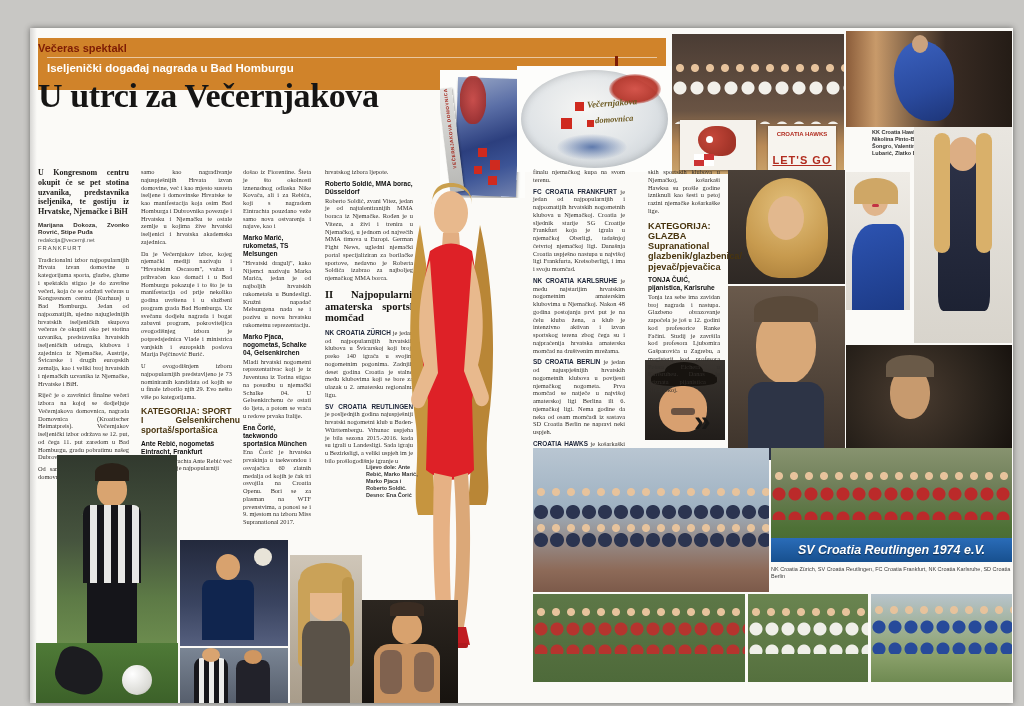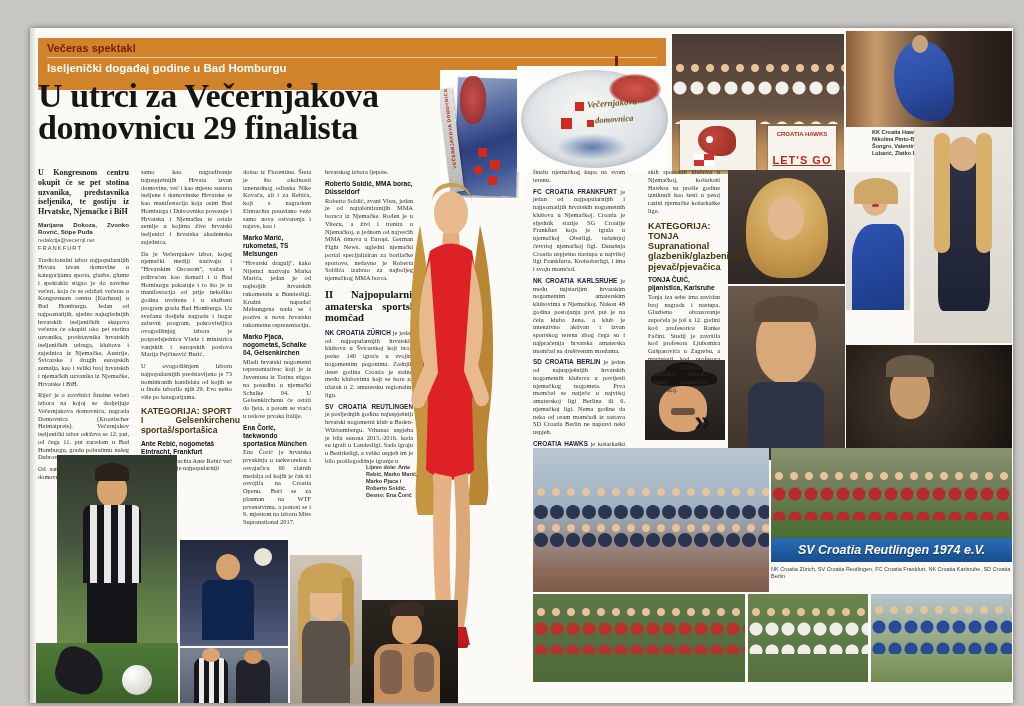--- a/index.html
+++ b/index.html
@@ -1,21 +1,21 @@
 <!DOCTYPE html>
 <html><head>
 <meta charset="utf-8">
 <style>
   html,body{margin:0;padding:0;width:1024px;height:706px;background:#c8c7c4;font-family:"Liberation Sans",sans-serif;}
   .scan{position:relative;width:1024px;height:706px;overflow:hidden;}
   .paper{position:absolute;left:30px;top:28px;width:983px;height:675px;background:#fbfaf7;box-shadow:0 0 6px rgba(0,0,0,.45);}
   .paper::before{content:"";position:absolute;left:0;top:0;bottom:0;width:7px;background:linear-gradient(90deg,rgba(0,0,0,.14),rgba(0,0,0,0));}
   
   .kicker{position:absolute;left:8px;top:10px;width:628px;height:52px;background:#d0832a;}
-  .kicker-top{padding:4px 9px 2px;font-size:11px;font-weight:bold;color:#7d1c05;}
+  .kicker-top{padding:4px 0 2px;font-size:11px;font-weight:bold;color:#7d1c05;}
   .kicker-div{margin:1px 9px;border-top:1px solid rgba(255,255,255,.55);}
   .kicker-bottom{padding:3px 9px;font-size:11.5px;font-weight:bold;color:#ffffff;}
   .dn-arrow{position:absolute;left:585px;top:28px;width:2.5px;height:22px;background:#7d1c05;}
   .dn-arrow::after{content:"";position:absolute;left:-4px;top:21px;border-left:5.5px solid transparent;border-right:5.5px solid transparent;border-top:8px solid #7d1c05;}
   
   .headline{position:absolute;left:8px;top:52px;margin:0;width:430px;font-family:"Liberation Serif",serif;font-weight:bold;font-size:34px;line-height:32px;letter-spacing:-.4px;color:#161514;}
   
   .col{position:absolute;text-align:justify;color:#332f2b;font-family:"Liberation Serif",serif;font-size:6.4px;line-height:1.21;}
   .col p{margin:0 8px 4px 0;}
   .lead{font-size:8px;line-height:1.22;font-weight:bold;color:#1f1d1a;}
@@ -39,25 +39,25 @@
 </style>
 </head>
 <body>
 
 <div class="scan">
   <div class="paper">
 
     <div class="kicker">
       <div class="kicker-top">Večeras spektakl</div>
       <div class="kicker-div"></div>
-      <div class="kicker-bottom">Iseljenički događaj godine u Bad Homburgu</div>
+      <div class="kicker-bottom">Iseljenički događaj nagrada u Bad Homburgu</div>
     </div>
     <div class="dn-arrow"></div>
 
-    <h1 class="headline"><span>U utrci za Večernjakova</span><br><span>domovnicu 29 finalista</span></h1>
+    <h1 class="headline"><span>U utrci za Večernjakova</span><br></h1>
 
     <div class="ph" style="left:410px;top:42px;width:85px;height:128px;background:#fdfdfb;" title="staklena nagrada">
       <div style="left:16px;top:8px;width:62px;height:118px;transform:rotate(2deg);background:linear-gradient(160deg,#9aa8c6 0%,#5a6ea6 30%,#2c3f7e 55%,#3c5496 75%,#7282ae 100%);box-shadow:1px 2px 3px rgba(0,0,0,.35);"></div>
       <div style="left:20px;top:6px;width:26px;height:48px;background:radial-gradient(ellipse,#d8453a,#a82a22 70%,transparent 75%);opacity:.85;"></div>
       <div class="sq" style="left:38px;top:78px;width:9px;height:9px;"></div>
       <div class="sq" style="left:50px;top:90px;width:10px;height:10px;"></div>
       <div class="sq" style="left:34px;top:96px;width:8px;height:8px;"></div>
       <div class="sq" style="left:48px;top:106px;width:9px;height:9px;"></div>
       <div style="left:4px;top:18px;width:14px;height:104px;transform:rotate(-7deg);background:linear-gradient(180deg,#e2e2e0,#b7b7b4);box-shadow:1px 1px 2px rgba(0,0,0,.3);text-align:center;">
         <span class="vtext">VEČERNJAKOVA DOMOVNICA</span>
@@ -177,21 +177,21 @@
     <div class="col" style="left:503px;top:140px;width:100px;height:300px;">
       <p>finalu njemačkog kupa na svom terenu.</p>
       <p><b class="club-name">FC CROATIA FRANKFURT</b> <span>je jedan od najpopularnijih i najpoznatijih hrvatskih nogometnih klubova u Njemačkoj. Croatia je sljednik starije SG Croatije Frankfurt koja je igrala u njemačkoj Oberligi, tadašnjoj četvrtoj njemačkoj ligi. Današnja Croatia uspješno nastupa u najvišoj ligi Frankfurta, Kreisoberligi, i ima i svoju momčad.</span></p>
       <p><b class="club-name">NK CROATIA KARLSRUHE</b> <span>je među najstarijim hrvatskim nogometnim amaterskim klubovima u Njemačkoj. Nakon 48 godina postojanja prvi put je na čelu kluba žena, a klub je intenzivno aktivan i izvan sportskog terena zbog čega su i najpraćenija hrvatska amaterska momčad na društvenim mrežama.</span></p>
       <p><b class="club-name">SD CROATIA BERLIN</b> <span>je jedan od najuspješnijih hrvatskih nogometnih klubova u povijesti njemačkog nogometa. Prva momčad se natječe u najvišoj amaterskoj ligi Berlina ili 6. njemačkoj ligi. Nema godine da neka od osam momčadi iz sastava SD Croatia Berlin ne napravi neki uspjeh.</span></p>
       <p><b class="club-name">CROATIA HAWKS</b> <span>je košarkaški klub iz sastava Croatije Stuttgart. U vrijeme gašenja mnogih hrvat-</span></p>
     </div>
 
     <div class="col" style="left:618px;top:140px;width:80px;height:190px;">
       <p>skih sportskih klubova u Njemačkoj, košarkaši Hawksa su prošle godine izniknuli kao šesti u petoj razini njemačke košarkaške lige.</p>
-      <div class="cat" style="font-size:9.2px;"><span>KATEGORIJA: TONJA</span><br><span>Supranational glazbenik/glazbenica/ pjevač/pjevačica</span></div>
+      <div class="cat" style="font-size:9.2px;"><span>KATEGORIJA: GLAZBA</span><br><span>Supranational glazbenik/glazbenica/ pjevač/pjevačica</span></div>
       <p class="entry-name">TONJA ČUIĆ, pijanistica, Karlsruhe</p>
       <p>Tonja iza sebe ima zavidan broj nagrada i nastupa. Glazbeno obrazovanje započela je još u 12. godini kod profesorice Ranke Fačini. Studij je završila kod profesora Ljubomira Gašparovića u Zagrebu, a magisterij kod profesora Petera Eichera u Karlsruheu. Danas je priznata pijanistica u Njemačkoj.</p>
     </div>
 
     <div style="position:absolute;left:330px;top:137px;width:180px;height:505px;pointer-events:none;" title="manekenka duge plave kose u crvenoj haljini i crvenim štiklama">
       <svg width="180" height="505" viewBox="0 0 180 505">
         <path d="M60,60 C50,110 46,190 56,260 C60,300 52,330 58,350 L76,350 C70,280 72,220 74,150 Z" fill="#c6953f"></path>
         <path d="M120,60 C132,110 138,190 128,260 C124,300 132,320 126,340 L108,340 C114,280 112,220 108,150 Z" fill="#b98636"></path>
         <ellipse cx="91" cy="48" rx="17" ry="22" fill="#e8b98d"></ellipse>
         <path d="M72,40 C70,18 112,14 112,40 C112,28 106,18 91,18 C76,18 72,28 72,40 Z" fill="#caa04e"></path>

